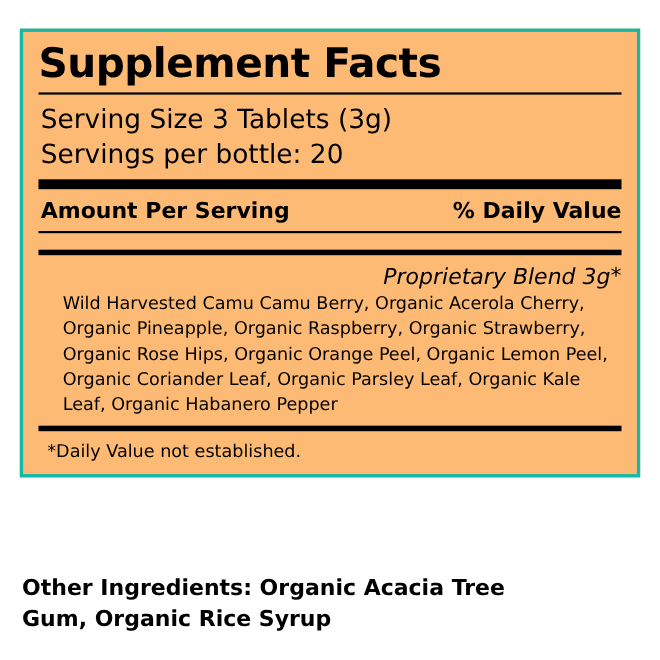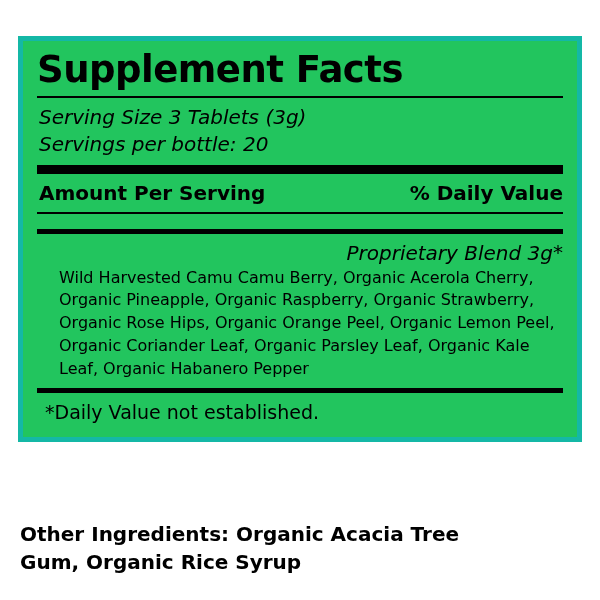--- a/index.html
+++ b/index.html
@@ -10,25 +10,25 @@
   body {
     width: 600px;
     height: 600px;
     font-family: "DejaVu Sans", sans-serif;
     color: #000000;
     -webkit-font-smoothing: antialiased;
   }
   .panel {
     position: absolute;
     left: 18px;
-    top: 36px;
+    top: 26px;
     width: 564px;
     box-sizing: border-box;
-    border: 5px solid #14b8a6;
-    background: #22c55e;
+    border: 3px solid #14b8a6;
+    background: #fdba74;
     padding: 6px 14px 10px 14px;
   }
   .title {
     font-size: 37px;
     font-weight: bold;
     letter-spacing: -0.5px;
     line-height: 1.15;
     margin: 2px 0 4px 0;
     font-family: "DejaVu Sans", sans-serif;
   }
@@ -38,24 +38,23 @@
   }
   .rule-thick {
     border-top: 9px solid #000000;
     margin: 4px 0 4px 0;
   }
   .rule-med {
     border-top: 5px solid #000000;
     margin: 4px 0 4px 0;
   }
   .serving-block {
-    font-size: 20px;
+    font-size: 24px;
     line-height: 1.35;
     padding: 2px 0 3px 2px;
-    font-style: italic;
   }
   .row {
     display: flex;
     justify-content: space-between;
     align-items: center;
     font-size: 20px;
     line-height: 1.4;
   }
   .row.head {
     font-weight: bold;
@@ -77,21 +76,21 @@
     font-size: 20px;
     line-height: 1;
     padding-top: 2px;
   }
   .blend-body {
     font-size: 16px;
     line-height: 1.43;
     padding: 0 2px 3px 22px;
   }
   .footnote {
-    font-size: 19px;
+    font-size: 16px;
     line-height: 1.35;
     padding: 3px 0 1px 8px;
   }
   .other {
     position: absolute;
     left: 20px;
     width: 470px;
     font-size: 20px;
     line-height: 1.42;
     font-weight: bold;

